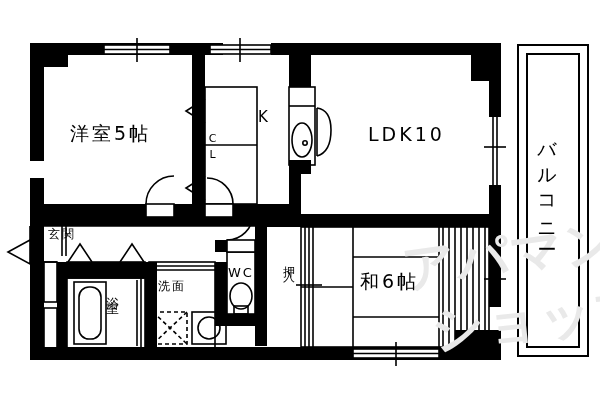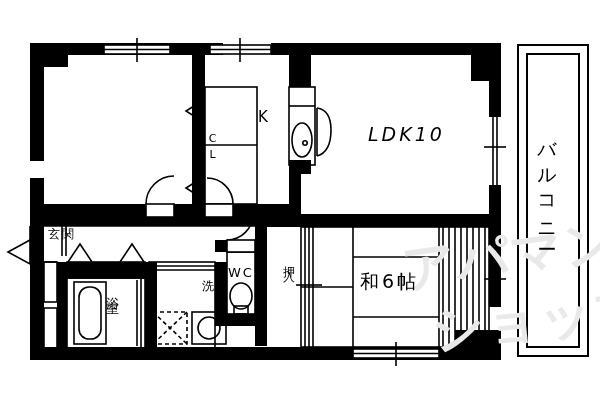--- a/index.html
+++ b/index.html
@@ -274,32 +274,33 @@
     </g>
 
     <g fill="none" stroke="#000" stroke-width="1.6">
       <line x1="301" y1="214" x2="301" y2="227"></line>
     </g>
   </svg>
 
   <div class="wm wm-1">アパマン</div>
   <div class="wm wm-2">ショップ</div>
 
-
-  <div class="rm-label lbl-main" style="left:368px; top:125px;font-style:italic;">LDK10</div>
+  <div class="rm-label lbl-main" style="left:70px; top:124px;">洋室5帖</div>
+
+  <div class="rm-label lbl-main" style="left:368px; top:125px;">LDK10</div>
 
   <div class="rm-label lbl-main" style="left:360px; top:272px;">和6帖</div>
 
   <div class="rm-label lbl-k" style="left:258px; top:110px;">K</div>
 
   <div class="rm-label lbl-mid" style="left:48px; top:228px;">玄関</div>
 
   <div class="rm-label lbl-sm" style="left:106px; top:286px; writing-mode:vertical-rl; text-orientation:upright; letter-spacing:4px;">浴室</div>
 
-  <div class="rm-label lbl-mid" style="left:158px; top:280px;padding-left:44px;">洗面</div>
+  <div class="rm-label lbl-mid" style="left:158px; top:280px;">洗面</div>
 
   <div class="rm-label lbl-sm" style="left:228px; top:266px;">WC</div>
 
   <div class="rm-label lbl-cl" style="left:92px; top:264px;">CL</div>
 
   <div class="rm-label lbl-cl" style="left:207px; top:132px; writing-mode:vertical-rl; text-orientation:upright; letter-spacing:3px;">CL</div>
 
   <div class="rm-label lbl-mid vert" style="left:283px; top:256px; letter-spacing:4px;">押入</div>
 
   <div class="rm-label lbl-main vert" style="left:538px; top:128px; letter-spacing:6px;">バルコニー</div>

